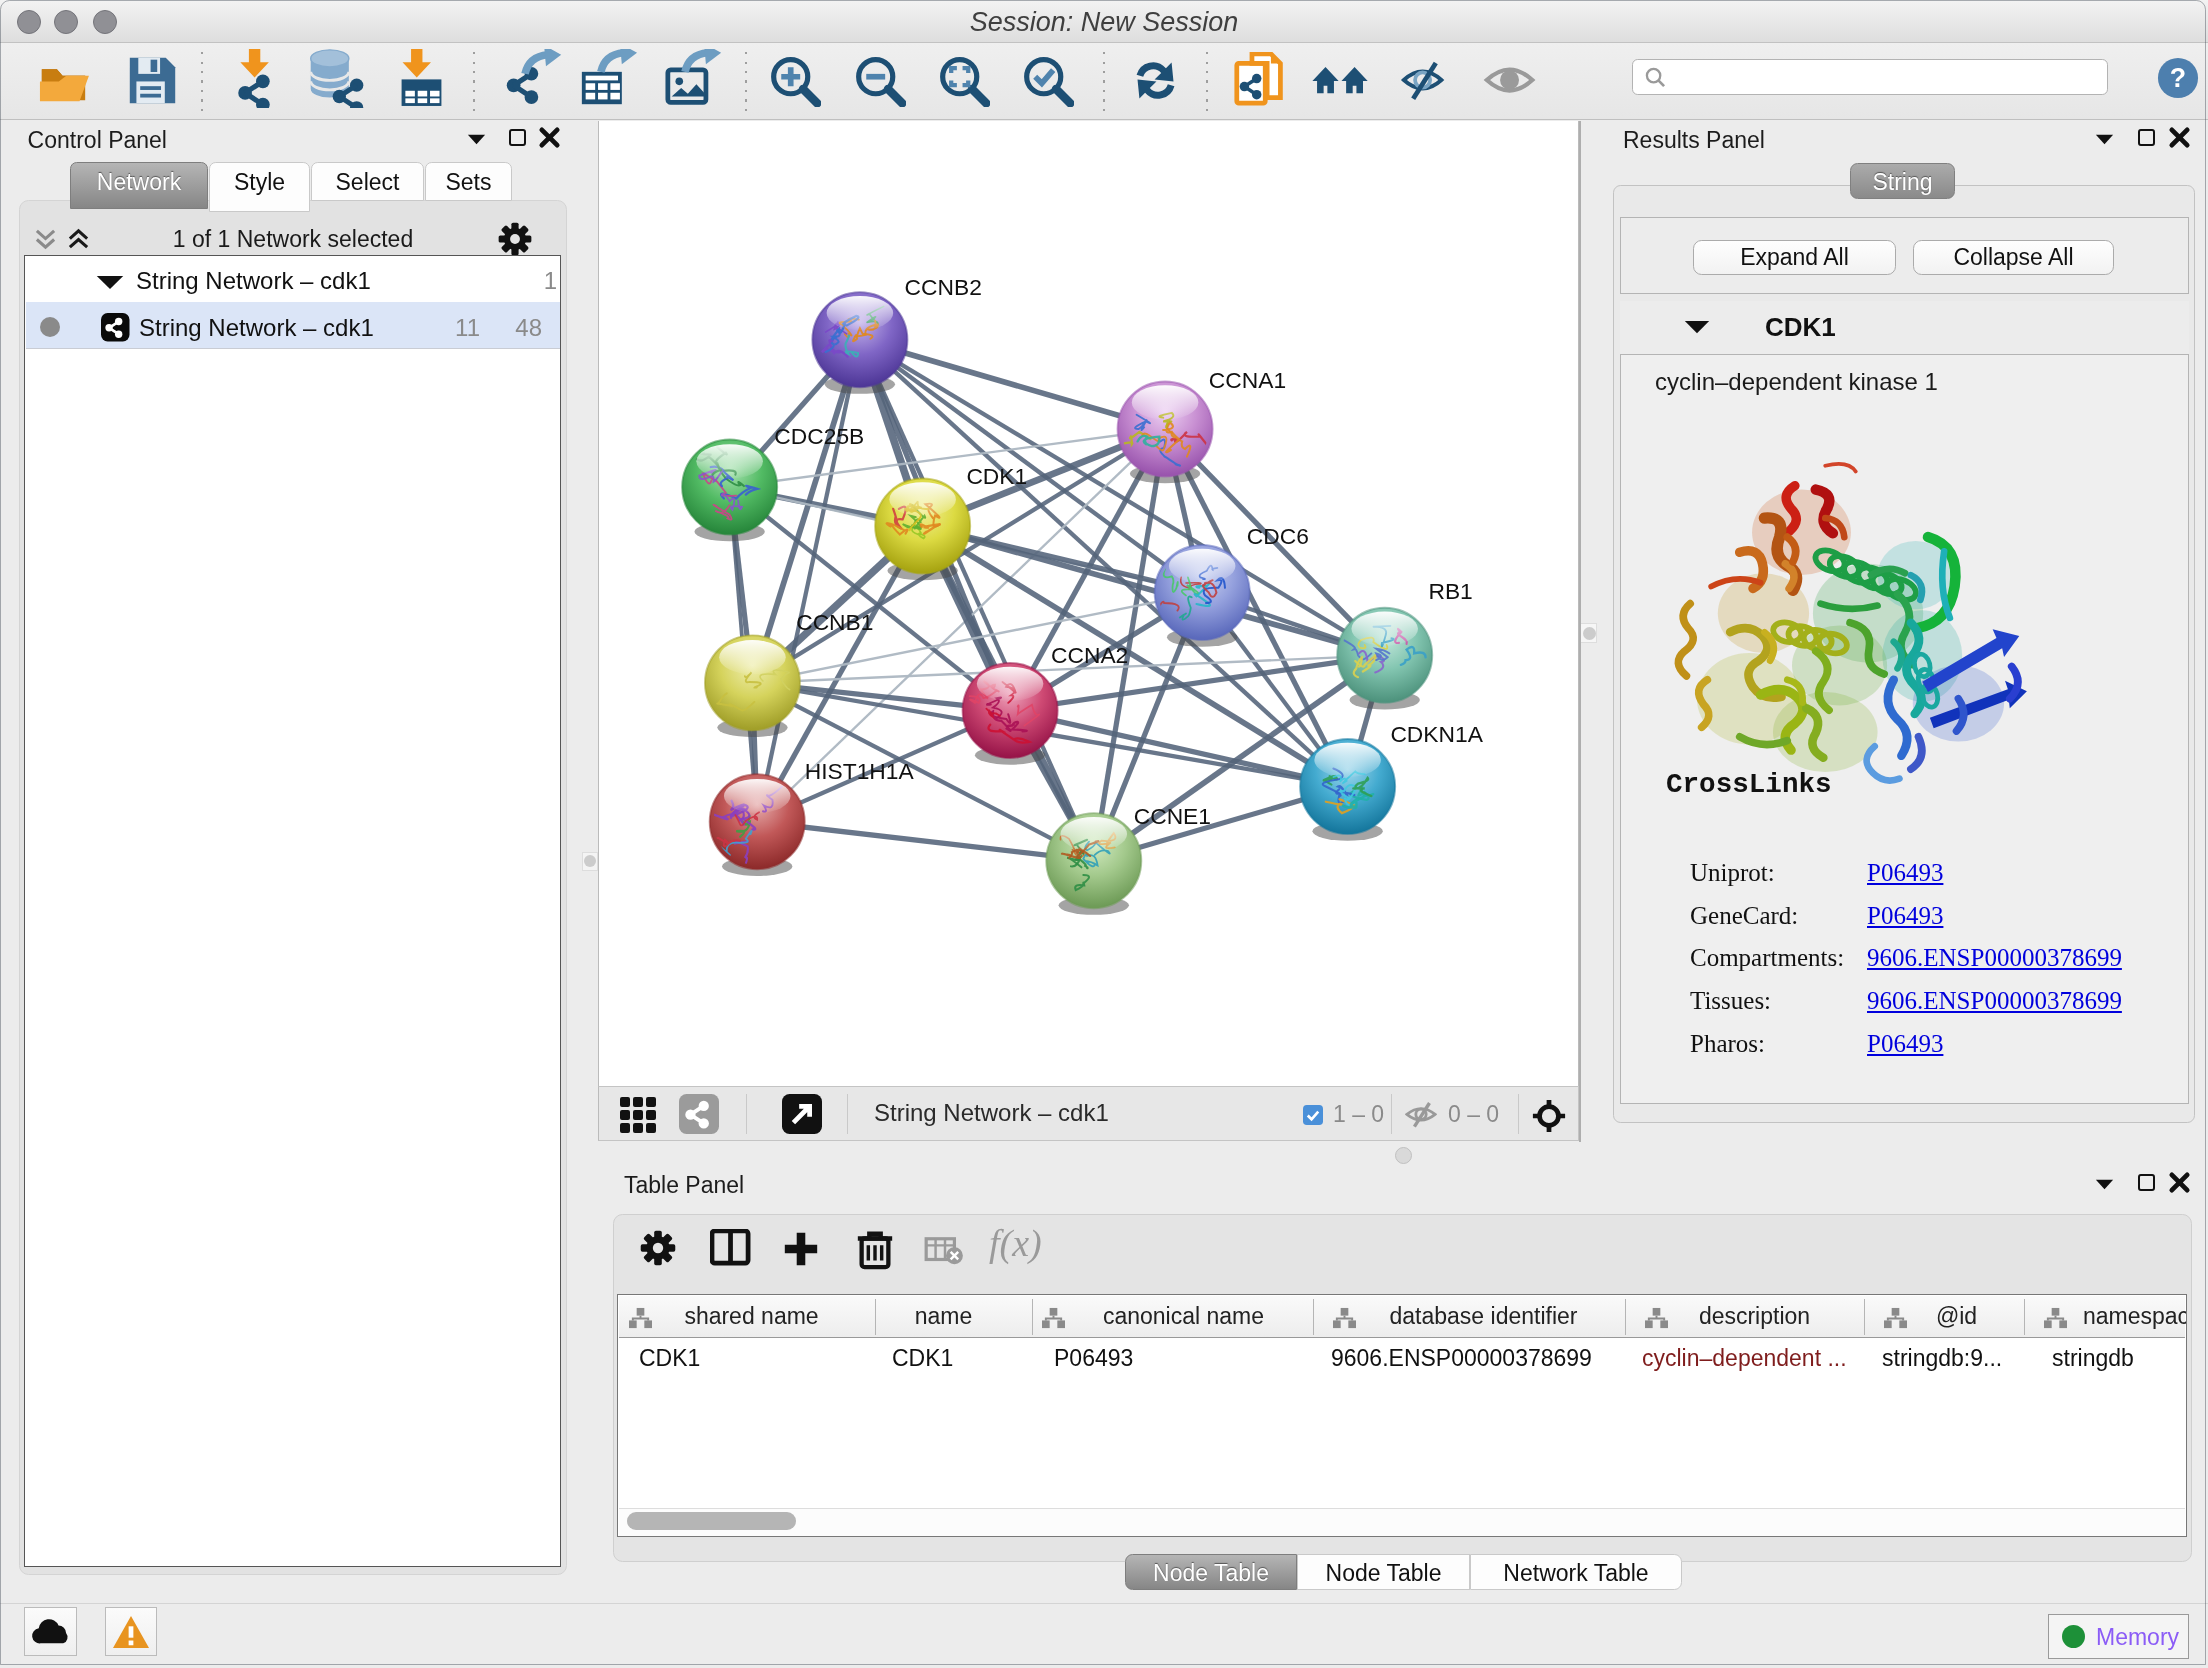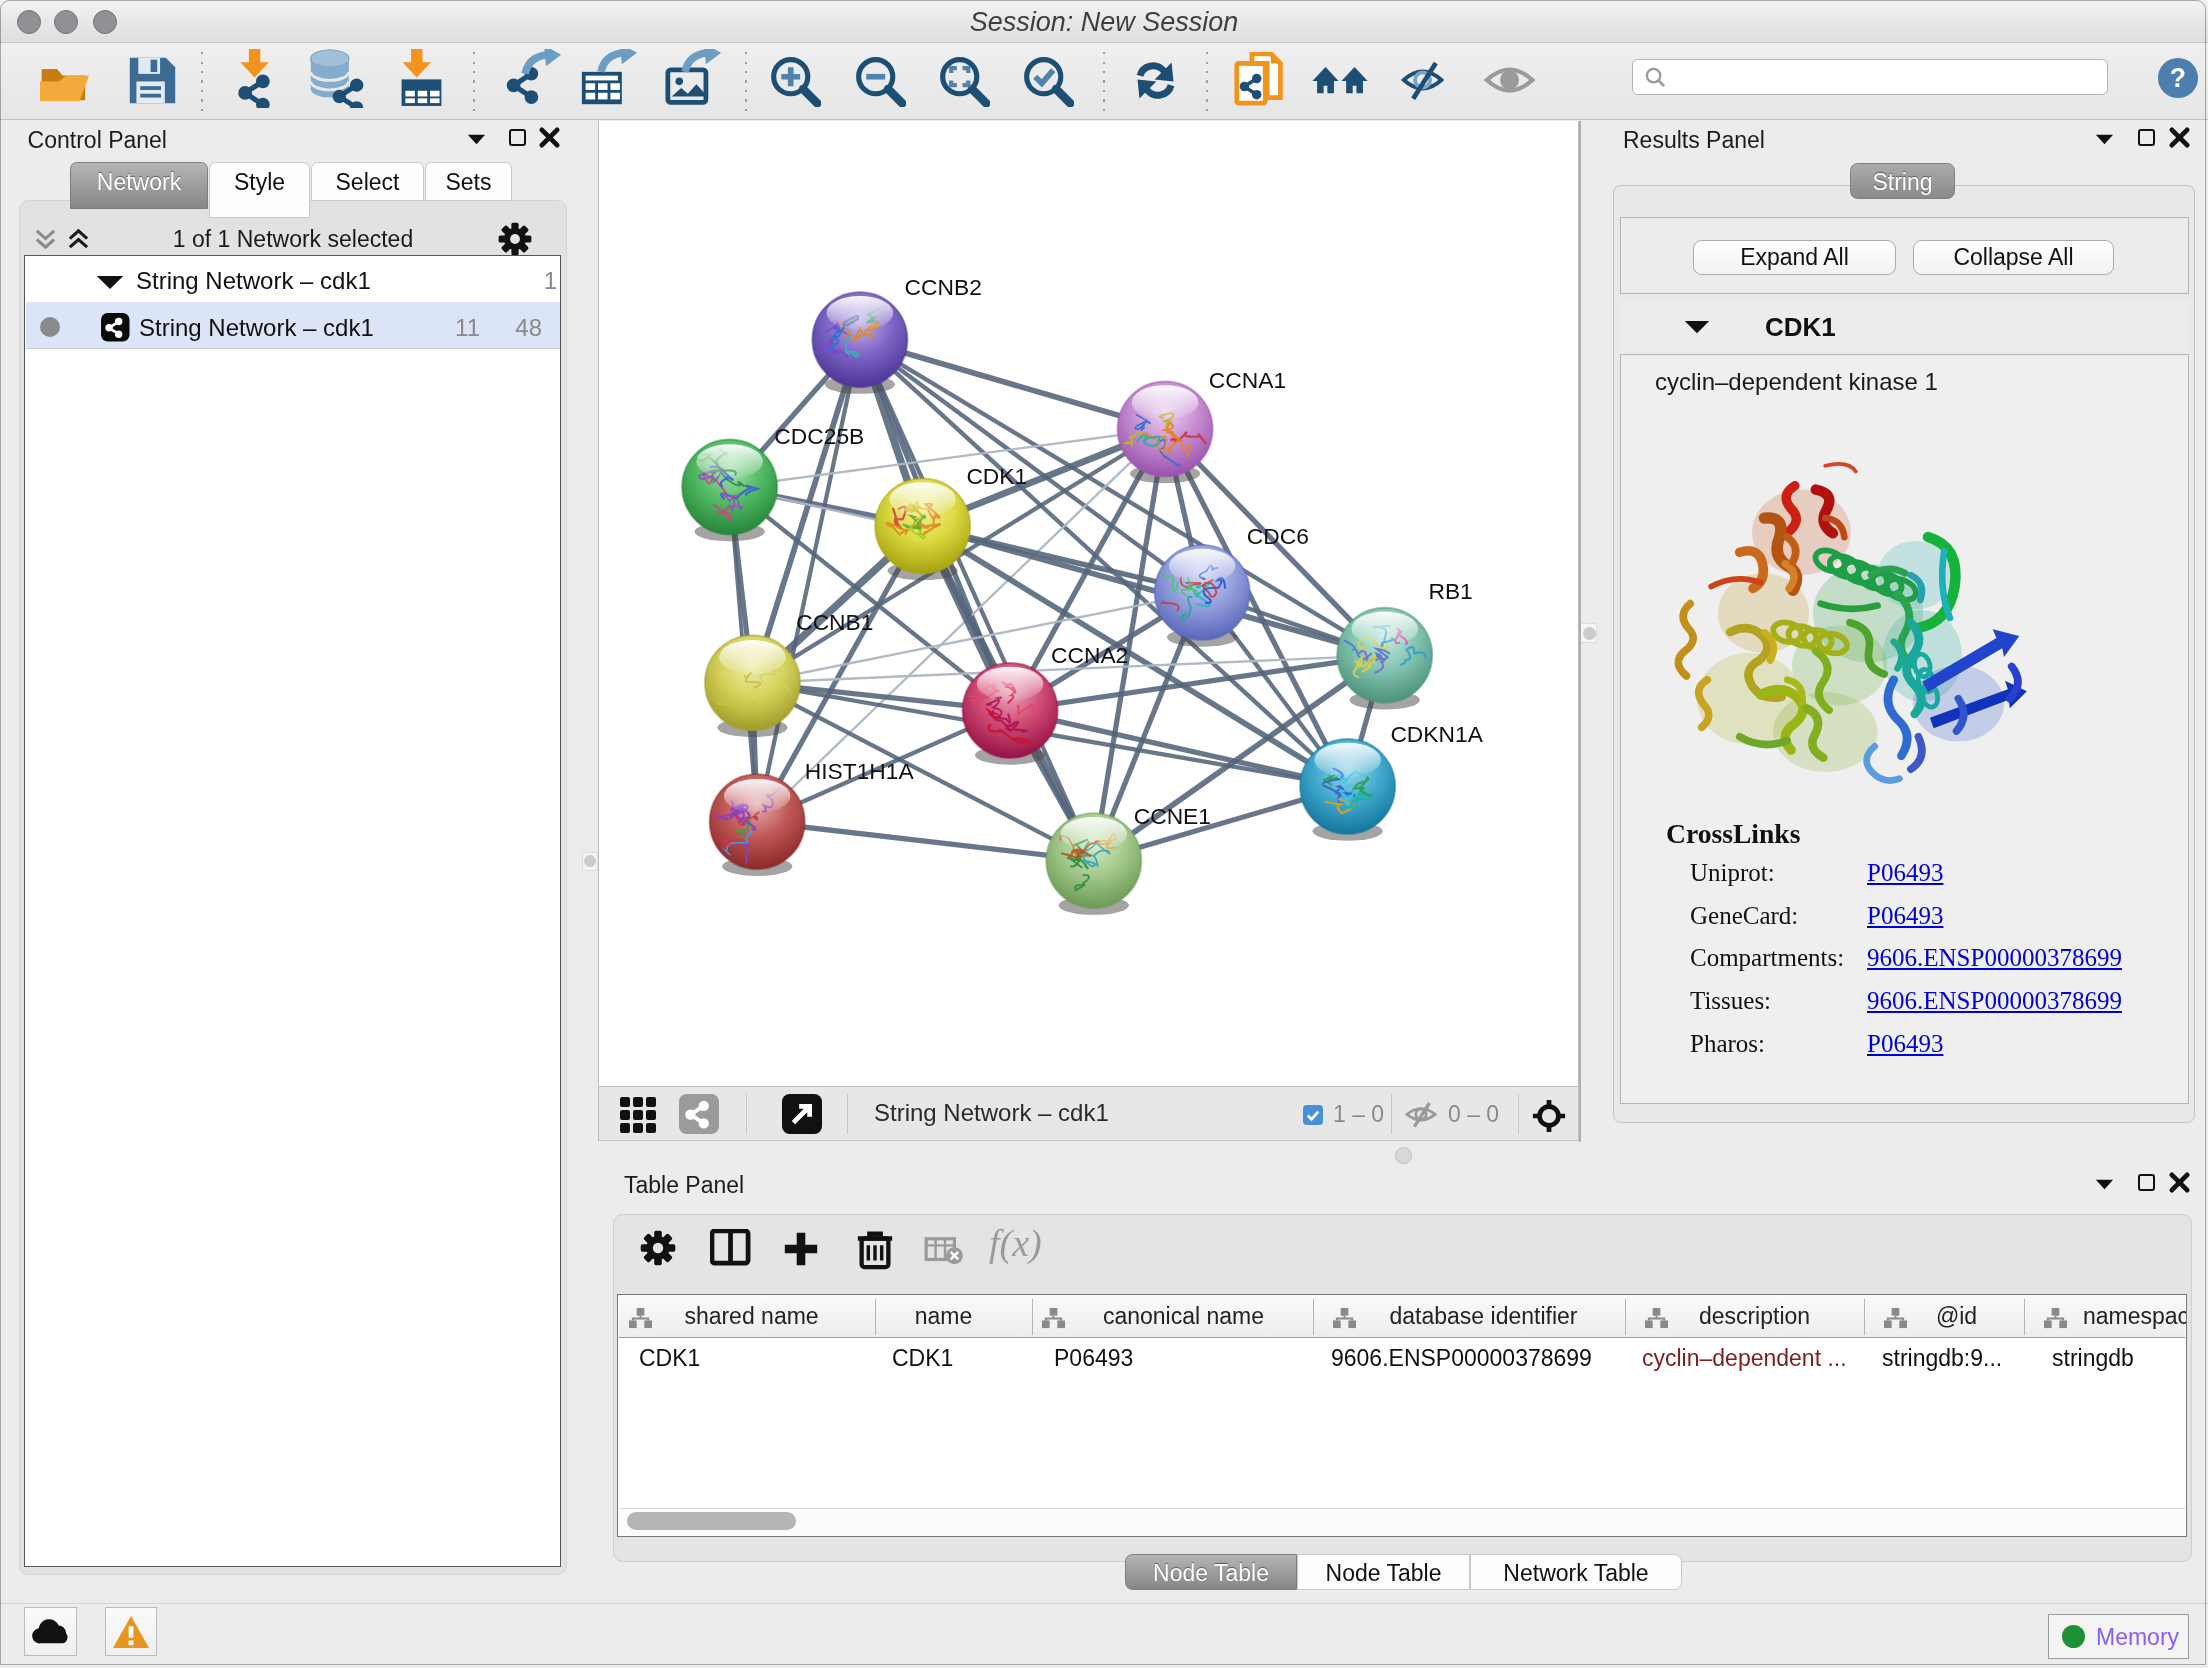--- a/index.html
+++ b/index.html
@@ -145,21 +145,21 @@
 <div style="position:absolute;left:27.6px;top:127px;font-size:23px;color:#1c1c1c;">Control Panel</div>
 <div style="position:absolute;left:465px;top:127px;line-height:0;"><svg width="23" height="23" viewBox="0 0 24 24" xmlns="http://www.w3.org/2000/svg">
       <path d="M3 8 h18 l-9 10z" fill="#111"></path>
     </svg></div>
 <div style="position:absolute;left:509px;top:129px;width:17px;height:17px;border:2.4px solid #111;border-radius:2.9px;"></div>
 <div style="position:absolute;left:538px;top:126px;line-height:0;"><svg width="23" height="23" viewBox="0 0 24 24" xmlns="http://www.w3.org/2000/svg">
       <path d="M4 4 L20 20 M20 4 L4 20" stroke="#111" stroke-width="5" stroke-linecap="round"></path>
     </svg></div>
 <div style="position:absolute;left:19px;top:200px;width:548px;height:1375px;background:#e2e2e2;border-radius:9.5px;border:1px solid #d4d4d4;"></div>
 <div style="position:absolute;left:70px;top:162px;width:138px;height:47px;font-size:23px;text-align:center;line-height:39px;color:#fff;background:linear-gradient(#b5b5b5,#868686);border:1px solid #7e7e7e;border-radius:6.7px 6.7px 0 0;text-shadow:0 -1px 1px #555;">Network</div>
-<div style="position:absolute;left:209px;top:162px;width:101px;height:56px;font-size:23px;text-align:center;line-height:39px;color:#111;background:#fdfdfd;border:1px solid #c9c9c9;border-radius:6.7px 6.7px 0 0;">Style</div>
+<div style="position:absolute;left:209px;top:162px;width:101px;height:50px;font-size:23px;text-align:center;line-height:39px;color:#111;background:#fdfdfd;border:1px solid #c9c9c9;border-radius:6.7px 6.7px 0 0;">Style</div>
 <div style="position:absolute;left:311px;top:162px;width:113px;height:39px;font-size:23px;text-align:center;line-height:39px;color:#111;background:#fdfdfd;border:1px solid #c9c9c9;border-radius:6.7px 6.7px 0 0;">Select</div>
 <div style="position:absolute;left:425px;top:162px;width:87px;height:39px;font-size:23px;text-align:center;line-height:39px;color:#111;background:#fdfdfd;border:1px solid #c9c9c9;border-radius:6.7px 6.7px 0 0;">Sets</div>
 <div style="position:absolute;left:34px;top:228px;line-height:0;"><svg width="23" height="23" viewBox="0 0 24 24" xmlns="http://www.w3.org/2000/svg">
       <path d="M3 3 l9 8 9 -8 M3 12 l9 8 9 -8" fill="none" stroke="#8a8a8a" stroke-width="3.2"></path>
     </svg></div>
 <div style="position:absolute;left:67px;top:228px;line-height:0;"><svg width="23" height="23" viewBox="0 0 24 24" xmlns="http://www.w3.org/2000/svg">
       <path d="M3 11 l9 -8 9 8 M3 20 l9 -8 9 8" fill="none" stroke="#1a1a1a" stroke-width="3.2"></path>
     </svg></div>
 <div style="position:absolute;left:0px;top:226px;width:586px;text-align:center;font-size:23px;color:#1a1a1a;">1 of 1 Network selected</div>
 <div style="position:absolute;left:497px;top:221px;line-height:0;"><svg width="36" height="36" viewBox="0 0 38 38" xmlns="http://www.w3.org/2000/svg">
@@ -682,21 +682,21 @@
       <path d="M186 170 q24 6 20 28 q-4 20 16 26" fill="none" stroke="#4da32c" stroke-width="8" stroke-linecap="round"></path>
       <path d="M208 120 q18 -12 36 -2" fill="none" stroke="#2aa050" stroke-width="7" stroke-linecap="round"></path>
       <path d="M96 180 q16 12 6 30" fill="none" stroke="#c8b020" stroke-width="7" stroke-linecap="round"></path>
       <path d="M120 230 q18 4 16 24" fill="none" stroke="#a8b81a" stroke-width="7" stroke-linecap="round"></path>
       <path d="M232 190 q14 12 4 28" fill="none" stroke="#1da890" stroke-width="7" stroke-linecap="round"></path>
       <path d="M250 120 q16 8 10 26" fill="none" stroke="#25a0b0" stroke-width="7" stroke-linecap="round"></path>
       <path d="M300 250 q12 18 -2 34" fill="none" stroke="#2f55cc" stroke-width="8" stroke-linecap="round"></path>
       <path d="M160 60 q18 2 20 20" fill="none" stroke="#c04818" stroke-width="7" stroke-linecap="round"></path>
       <path d="M120 80 q14 10 6 26" fill="none" stroke="#c35c14" stroke-width="8" stroke-linecap="round"></path>
     </svg></div>
-<div style="position:absolute;font-family:Liberation Serif, serif;left:1666px;top:818px;font-size:27.6px;font-weight:bold;color:#111;">CrossLinks</div>
+<div style="position:absolute;font-family:Liberation Mono, monospace;left:1666px;top:769px;font-size:27.6px;font-weight:bold;color:#111;">CrossLinks</div>
 <div style="position:absolute;font-family:'Liberation Serif',serif;left:1690px;top:859px;font-size:25px;color:#111;">Uniprot:</div>
 <div style="position:absolute;font-family:'Liberation Serif',serif;left:1867px;top:859px;font-size:25px;color:#0000dd;text-decoration:underline;">P06493</div>
 <div style="position:absolute;font-family:'Liberation Serif',serif;left:1690px;top:902px;font-size:25px;color:#111;">GeneCard:</div>
 <div style="position:absolute;font-family:'Liberation Serif',serif;left:1867px;top:902px;font-size:25px;color:#0000dd;text-decoration:underline;">P06493</div>
 <div style="position:absolute;font-family:'Liberation Serif',serif;left:1690px;top:944px;font-size:25px;color:#111;">Compartments:</div>
 <div style="position:absolute;font-family:'Liberation Serif',serif;left:1867px;top:944px;font-size:25px;color:#0000dd;text-decoration:underline;">9606.ENSP00000378699</div>
 <div style="position:absolute;font-family:'Liberation Serif',serif;left:1690px;top:987px;font-size:25px;color:#111;">Tissues:</div>
 <div style="position:absolute;font-family:'Liberation Serif',serif;left:1867px;top:987px;font-size:25px;color:#0000dd;text-decoration:underline;">9606.ENSP00000378699</div>
 <div style="position:absolute;font-family:'Liberation Serif',serif;left:1690px;top:1030px;font-size:25px;color:#111;">Pharos:</div>
 <div style="position:absolute;font-family:'Liberation Serif',serif;left:1867px;top:1030px;font-size:25px;color:#0000dd;text-decoration:underline;">P06493</div>

